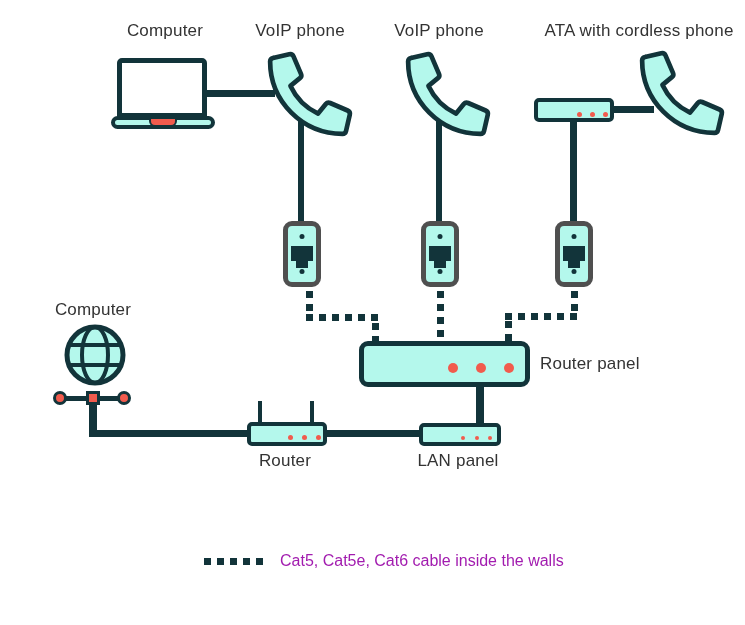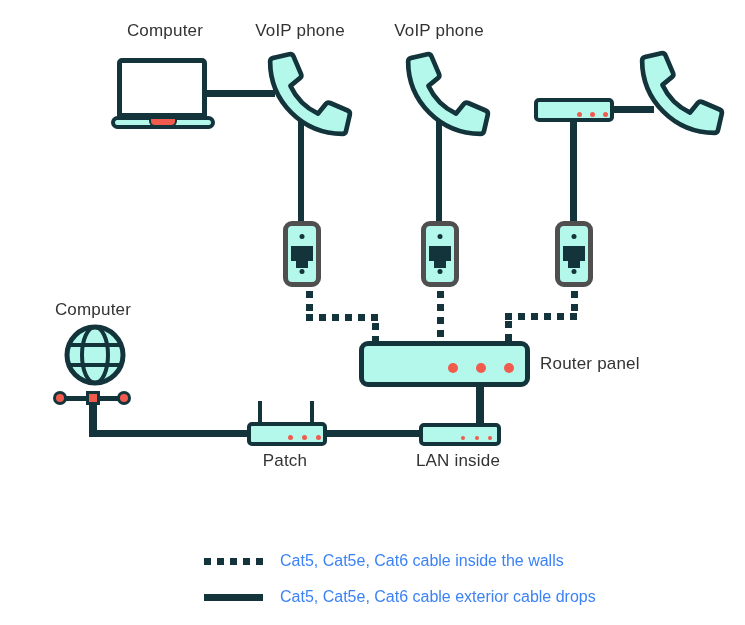--- a/index.html
+++ b/index.html
@@ -37,40 +37,41 @@
   
   .globe{position:absolute;left:36px;top:323px;width:64px;height:64px;overflow:visible;}
   .node{position:absolute;width:14px;height:14px;background:#f15b4d;border:3px solid #12343a;box-sizing:border-box;}
   .node.round{border-radius:50%;}
   
   .legend{position:absolute;left:177px;top:550px;}
   .legend-row{display:flex;align-items:center;height:22px;margin-bottom:14px;}
   .legend-swatch{width:59px;height:7px;margin-right:17px;flex:0 0 auto;}
   .legend-swatch.solid{background:#12343a;}
   .legend-swatch.dotted{background:repeating-linear-gradient(to right,#12343a 0 7px,transparent 7px 13px);}
-  .legend-label{font-size:16px;color:#3b82f6;white-space:nowrap;}
+  .legend-label{font-size:16px;color:#a21caf;white-space:nowrap;}
 </style>
 </head>
 <body>
 
 <div class="stage">
 
   <svg width="0" height="0" style="position:absolute" aria-hidden="true">
     <defs>
       <symbol id="handset-sym" viewBox="-20 -20 552 552" overflow="visible">
         <g transform="translate(512,0) scale(-1,1)">
           <path fill="#b4f8ec" stroke="#12343a" stroke-width="30" stroke-linejoin="round" d="M493.4 24.6l-104-24c-11.3-2.6-22.9 3.3-27.5 13.9l-48 112c-4.2 9.8-1.4 21.3 6.9 28l60.6 49.6c-36 76.7-98.9 140.5-177.2 177.2l-49.6-60.6c-6.7-8.2-18.2-11.1-28-6.9l-112 48c-10.6 4.6-16.5 16.2-13.9 27.5l24 104c2.5 10.8 12.1 18.4 23.2 18.4 256.1 0 464-207.5 464-464 0-11.1-7.6-20.7-18.5-23.2z"></path>
         </g>
       </symbol>
     </defs>
   </svg>
 
   <div class="lbl center" style="left:138px;top:21px">Computer</div>
   <div class="lbl center" style="left:273px;top:21px">VoIP phone</div>
   <div class="lbl center" style="left:412px;top:21px">VoIP phone</div>
+  <div class="lbl center" style="left:612px;top:21px">ATA with cordless phone</div>
 
   <div class="cable" style="left:178px;top:90px;width:70px;height:7px"></div>
   <div class="cable" style="left:271px;top:115px;width:6px;height:108px"></div>
   <div class="cable" style="left:409px;top:115px;width:6px;height:108px"></div>
   <div class="cable" style="left:583px;top:106px;width:44px;height:7px"></div>
   <div class="cable" style="left:543px;top:120px;width:7px;height:103px"></div>
   <div class="cable" style="left:62px;top:400px;width:8px;height:33px"></div>
   <div class="cable" style="left:62px;top:430px;width:160px;height:7px"></div>
   <div class="cable" style="left:298px;top:430px;width:96px;height:7px"></div>
   <div class="cable" style="left:449px;top:385px;width:8px;height:40px"></div>
@@ -135,40 +136,36 @@
   <div class="node" style="left:59px;top:391px"></div>
   <div class="node round" style="left:90px;top:391px"></div>
 
   <div class="antenna" style="left:231px;top:401px"></div>
   <div class="antenna" style="left:283px;top:401px"></div>
   <div class="devbox" style="left:220px;top:422px;width:80px;height:24px">
     <div class="dot" style="left:37px;top:9px;width:5px;height:5px"></div>
     <div class="dot" style="left:51px;top:9px;width:5px;height:5px"></div>
     <div class="dot" style="left:65px;top:9px;width:5px;height:5px"></div>
   </div>
-  <div class="lbl center" style="left:258px;top:451px">Patch</div>
+  <div class="lbl center" style="left:258px;top:451px">Router</div>
 
   <div class="devbox" style="left:392px;top:423px;width:82px;height:23px">
     <div class="dot" style="left:38px;top:9px;width:4px;height:4px"></div>
     <div class="dot" style="left:52px;top:9px;width:4px;height:4px"></div>
     <div class="dot" style="left:65px;top:9px;width:4px;height:4px"></div>
   </div>
-  <div class="lbl center" style="left:431px;top:451px">LAN inside</div>
+  <div class="lbl center" style="left:431px;top:451px">LAN panel</div>
 
   <div class="devbox patch" style="left:332px;top:341px;width:171px;height:46px">
     <div class="dot" style="left:84px;top:17px;width:10px;height:10px"></div>
     <div class="dot" style="left:112px;top:17px;width:10px;height:10px"></div>
     <div class="dot" style="left:140px;top:17px;width:10px;height:10px"></div>
   </div>
   <div class="lbl" style="left:513px;top:354px">Router panel</div>
 
   <div class="legend">
     <div class="legend-row">
       <div class="legend-swatch dotted"></div>
       <div class="legend-label">Cat5, Cat5e, Cat6 cable inside the walls</div>
     </div>
-    <div class="legend-row">
-      <div class="legend-swatch solid"></div>
-      <div class="legend-label">Cat5, Cat5e, Cat6 cable exterior cable drops</div>
-    </div>
   </div>
 
 </div>
 
 </body></html>

